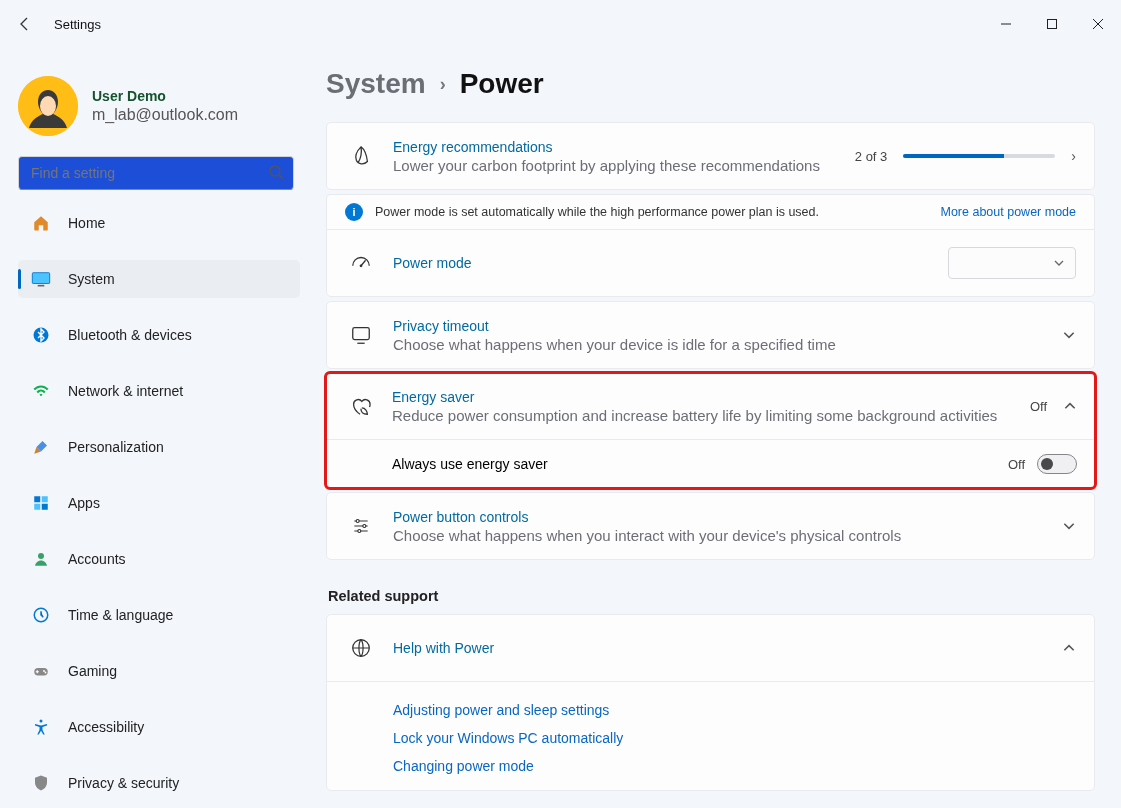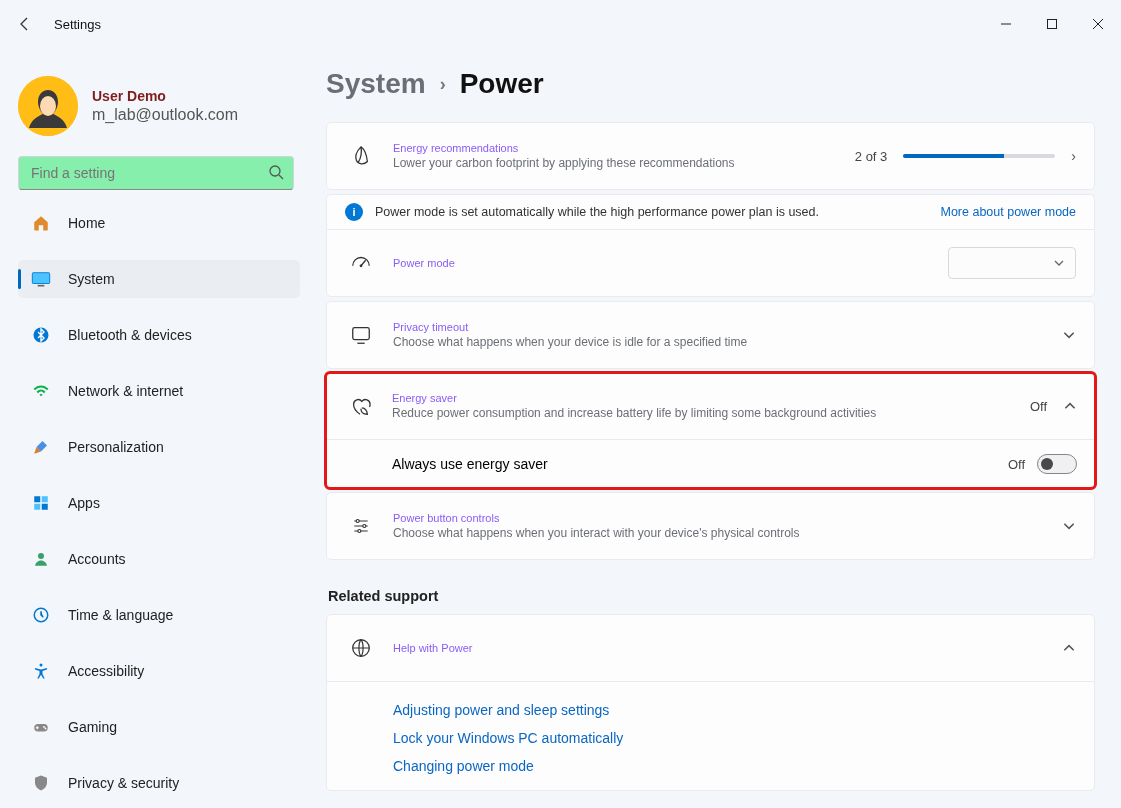--- a/index.html
+++ b/index.html
@@ -8,43 +8,43 @@
 .titlebar { height: 48px; display: flex; align-items: center; padding: 0 0 0 8px; }
 .titlebar .back { width: 34px; height: 34px; display:flex; align-items:center; justify-content:center; cursor:pointer; border-radius:4px; }
 .titlebar .title { font-size: 13px; margin-left: 12px; color: #111; }
 .win-controls { margin-left: auto; display: flex; }
 .win-controls .btn { width: 46px; height: 32px; display:flex; align-items:center; justify-content:center; cursor:pointer; }
 .body { flex:1; display:flex; padding: 0 0 0 0; overflow:hidden; }
 .sidebar { width: 310px; padding: 12px 10px 0 18px; display:flex; flex-direction:column; }
 .user { display:flex; align-items:center; padding: 16px 0 18px 0; }
 .avatar { width: 60px; height: 60px; border-radius: 50%; background: linear-gradient(#ffc33a,#ffb100); display:flex; align-items:flex-end; justify-content:center; overflow:hidden; }
 .user-info { margin-left: 14px; }
-.user-name { font-size: 14px; font-weight:600; color:#7f1d1d; }
+.user-name { font-size: 14px; font-weight:600; color:#14532d; }
 .user-email { font-size: 16px; color:#555; margin-top:2px; }
 .search { position:relative; margin: 2px 6px 14px 0; }
-.search input { width: 100%; height: 34px; border: 1px solid #d0d4da; border-bottom: 1.5px solid #888; background:#86efac; border-radius:4px; padding: 0 32px 0 12px; font-size:14px; outline:none; }
+.search input { width: 100%; height: 34px; border: 1px solid #d0d4da; border-bottom: 1.5px solid #888; background:#1d4ed8; border-radius:4px; padding: 0 32px 0 12px; font-size:14px; outline:none; }
 .search .sicon { position:absolute; right:10px; top:8px; color:#555; }
 .nav { display:flex; flex-direction:column; gap:18px; }
 .nav-item { display:flex; align-items:center; height:38px; border-radius:5px; padding:0 12px; cursor:pointer; font-size:14px; color:#222; position:relative; }
 .nav-item.selected { background:#eaedf2; }
 .nav-item.selected::before { content:""; position:absolute; left:0px; top:9px; bottom:9px; width:3px; border-radius:2px; background:#0067c0; }
 .nav-item .icon { width:22px; height:22px; margin-right:16px; display:flex; align-items:center; justify-content:center; font-size:16px; }
 .content { flex:1; padding: 20px 26px 0 16px; overflow-y:auto; position:relative; }
 .content::-webkit-scrollbar { width: 4px; }
 .content::-webkit-scrollbar-thumb { background:#b0b4ba; border-radius:2px; }
 .breadcrumb { display:flex; align-items:center; gap:14px; font-size:28px; font-weight:600; margin-bottom:22px; }
 .breadcrumb .bc-system { color:#6b6f75; cursor:pointer; }
 .breadcrumb .chev { color:#777; font-size:18px; }
 .breadcrumb .bc-power { color:#111; }
 .card { background:#fdfdfe; border:1px solid #e9eaee; border-radius:5px; margin-bottom:4px; }
 .row { display:flex; align-items:center; min-height:66px; padding:12px 18px 12px 18px; cursor:pointer; }
 .row .row-icon { width:32px; display:flex; justify-content:center; color:#333; margin-right:16px; }
 .row .texts { flex:1; }
-.row .title2 { font-size:11px; color:#8b5cf6; }
-.row .sub { font-size:12px; color:#6b6f75; margin-top:2px; }
+.row .title2 { font-size:14px; color:#0369a1; }
+.row .sub { font-size:15px; color:#6b6f75; margin-top:2px; }
 .row .tail { display:flex; align-items:center; gap:16px; color:#333; }
 .infobar { display:flex; align-items:center; padding:8px 18px; font-size:12.5px; color:#333; border:1px solid #e9eaee; border-bottom:none; border-top-left-radius:5px; border-top-right-radius:5px; background:#fdfdfe; margin-top:0; }
 .infobar .info-icon { width:18px; height:18px; border-radius:50%; background:#0078d4; color:#fff; font-size:11px; display:flex; align-items:center; justify-content:center; margin-right:12px; font-weight:bold; }
 .infobar .link { margin-left:auto; color:#0a66c2; cursor:pointer; }
 .card.no-top-radius { border-top-left-radius:0; border-top-right-radius:0; }
 .dropdown { border:1px solid #d6d9de; border-radius:4px; height:32px; width:128px; display:flex; align-items:center; justify-content:flex-end; padding:0 10px; background:#fcfcfd; }
 .group { margin-bottom:4px; }
 .highlight { outline: 3px solid #e31818; outline-offset:-1px; border-radius:4px; margin-bottom:4px;}
 .subrow { border-top:1px solid #e9eaee; display:flex; align-items:center; padding:14px 18px 14px 66px; font-size:14px; }
 .subrow .toggle-wrap { margin-left:auto; display:flex; align-items:center; gap:12px; }
@@ -181,36 +181,36 @@
               <svg width="18" height="18" viewBox="0 0 24 24">
                 <circle cx="12" cy="12" r="9" fill="none" stroke="#0078d4" stroke-width="2"></circle>
                 <path stroke="#0078d4" stroke-width="2" d="M12 7v5l3 3"></path>
               </svg>
             </span>
             <span>Time &amp; language</span>
           </div>
           <div class="nav-item">
             <span class="icon">
               <svg width="18" height="18" viewBox="0 0 24 24">
-                <circle cx="12" cy="4" r="2" fill="#0078d4"></circle>
-                <path fill="#0078d4" d="M4 8l8 2 8-2v2l-6 2v4l3 6h-2l-3-5-3 5H7l3-6v-4L4 10z"></path>
-              </svg>
-            </span>
-            <span>Accessibility</span>
-          </div>
-          <div class="nav-item">
-            <span class="icon">
-              <svg width="18" height="18" viewBox="0 0 24 24">
                 <rect x="3" y="8" width="18" height="10" rx="5" fill="#888"></rect>
                 <circle cx="16" cy="12" r="1.2" fill="#fff"></circle>
                 <circle cx="18" cy="14" r="1.2" fill="#fff"></circle>
                 <path stroke="#fff" stroke-width="1.6" d="M7 11v4M5 13h4"></path>
               </svg>
             </span>
             <span>Gaming</span>
+          </div>
+          <div class="nav-item">
+            <span class="icon">
+              <svg width="18" height="18" viewBox="0 0 24 24">
+                <circle cx="12" cy="4" r="2" fill="#0078d4"></circle>
+                <path fill="#0078d4" d="M4 8l8 2 8-2v2l-6 2v4l3 6h-2l-3-5-3 5H7l3-6v-4L4 10z"></path>
+              </svg>
+            </span>
+            <span>Accessibility</span>
           </div>
           <div class="nav-item">
             <span class="icon">
               <svg width="18" height="18" viewBox="0 0 24 24">
                 <path fill="#888" d="M12 2l8 3v6c0 5-3 9-8 11-5-2-8-6-8-11V5z"></path>
               </svg>
             </span>
             <span>Privacy &amp; security</span>
           </div>
           <div class="nav-item">

